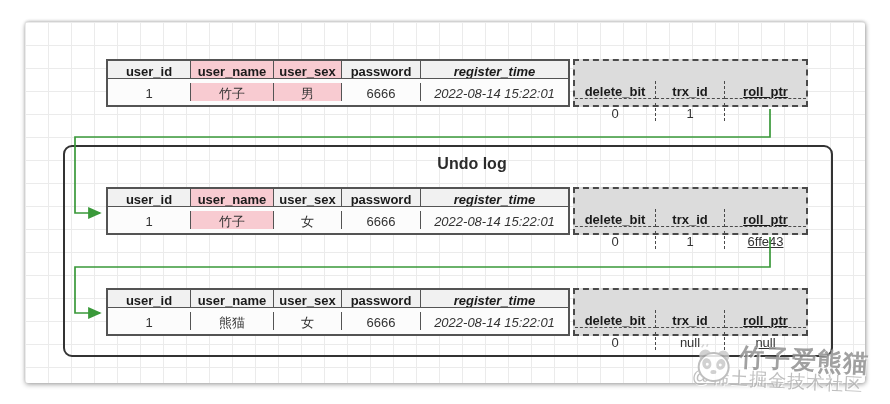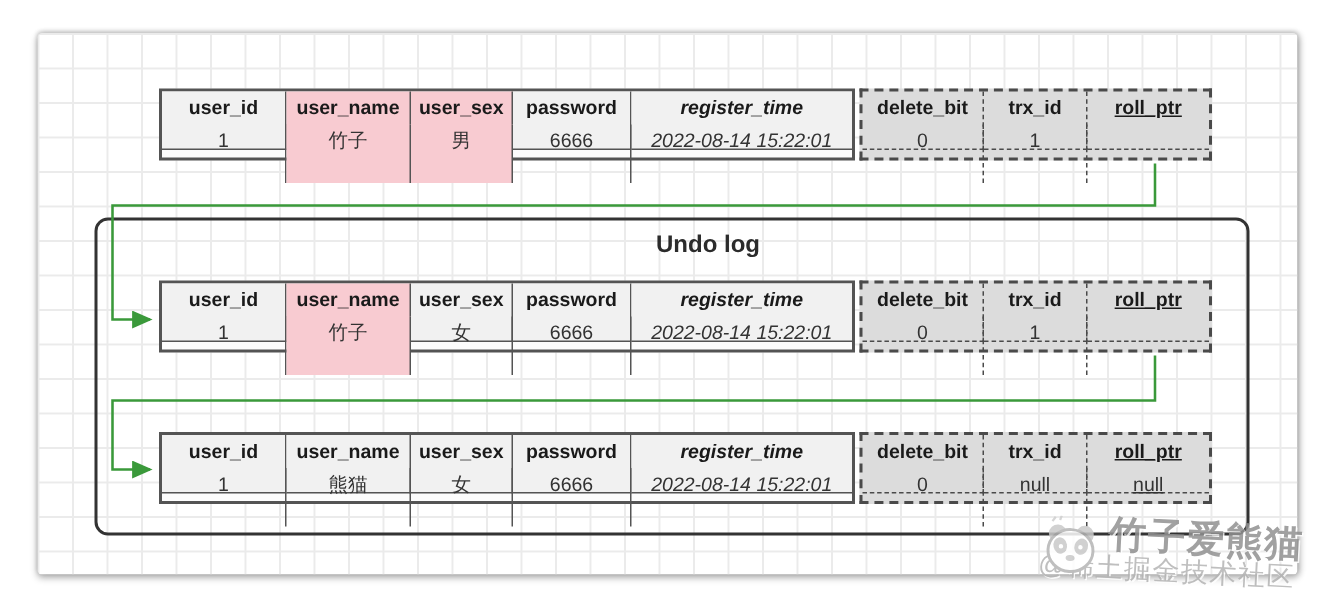--- a/index.html
+++ b/index.html
@@ -34,29 +34,29 @@
   .solid{
     grid-template-columns:83px 83px 68px 79px 147px;
     border:2px solid #545454;background:#fcfcfc;
   }
   .dashed{
     grid-template-columns:81px 69px 81px;
     border:2px dashed #4a4a4a;margin-left:3px;
     background:var(--hidden-col-gray,#dcdcdc);
   }
   .cell{
-    box-sizing:border-box;height:39px;line-height:21px;text-align:center;
+    box-sizing:border-box;height:18px;line-height:21px;text-align:center;
     font-size:13px;color:#333;overflow:hidden;white-space:nowrap;
   }
   .cell.h{font-weight:bold;color:#1a1a1a;}
   .solid .cell{border-right:1px solid #545454;border-bottom:1px solid #545454;}
   .solid .cell:nth-child(5n){border-right:none;font-style:italic;}
   .solid .cell:nth-child(n+6){border-bottom:none;}
   .solid .cell.h{background:var(--header-gray,#f1f1f1);}
-  .dashed .cell{border-right:1.5px dashed #4a4a4a;border-bottom:1.5px dashed #4a4a4a;}
+  .dashed .cell{border-right:1.5px dashed #4a4a4a;border-bottom:1.5px dashed #4a4a4a;margin-top:20px;}
   .dashed .cell:nth-child(3n){border-right:none;text-decoration:underline;}
   .dashed .cell:nth-child(n+4){border-bottom:none;}
   .cell.pink{background:var(--highlight-pink,#f8cbd1) !important;}
   .arrows{position:absolute;left:0;top:0;width:890px;height:404px;z-index:3;pointer-events:none;}
   .watermark{
     position:absolute;left:694px;top:341px;width:196px;z-index:4;
     transform:rotate(3deg);transform-origin:left top;opacity:0.85;
   }
   .wm-row{position:relative;}
   .wm-icon{position:absolute;left:0;top:2px;}
@@ -113,20 +113,21 @@
       <div class="cell">女</div>
       <div class="cell">6666</div>
       <div class="cell">2022-08-14 15:22:01</div>
     </div>
     <div class="grp dashed">
       <div class="cell h">delete_bit</div>
       <div class="cell h">trx_id</div>
       <div class="cell h">roll_ptr</div>
       <div class="cell">0</div>
       <div class="cell">1</div>
+      <div class="cell">6ffe43</div>
     </div>
   </div>
 
   <div class="tbl t3">
     <div class="grp solid">
       <div class="cell h">user_id</div>
       <div class="cell h">user_name</div>
       <div class="cell h">user_sex</div>
       <div class="cell h">password</div>
       <div class="cell h">register_time</div>

